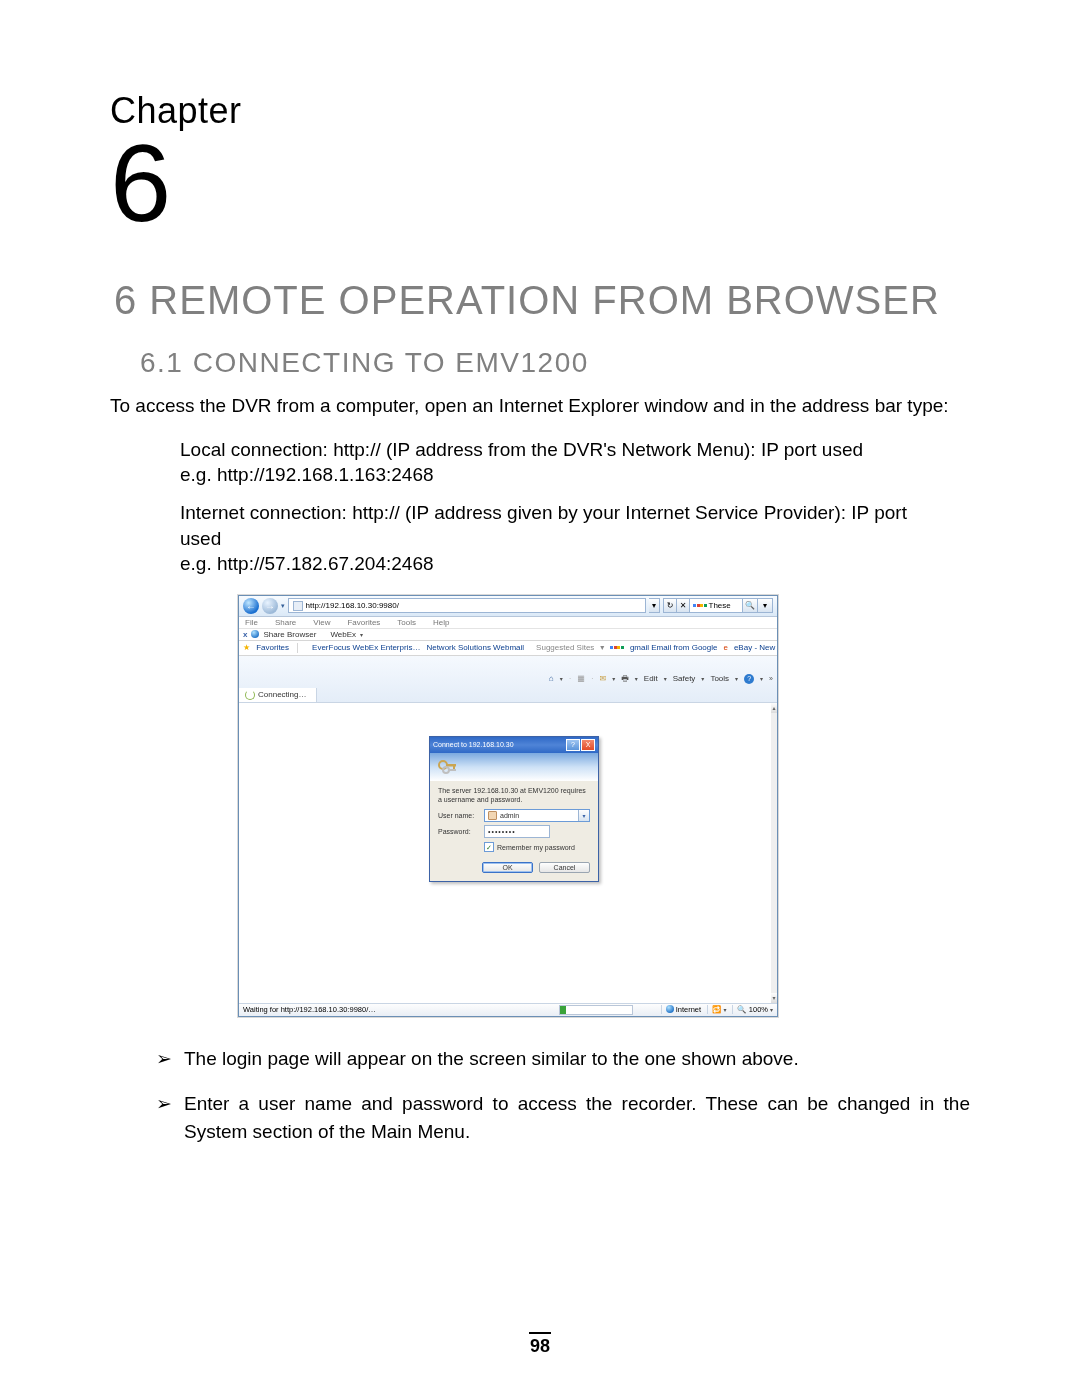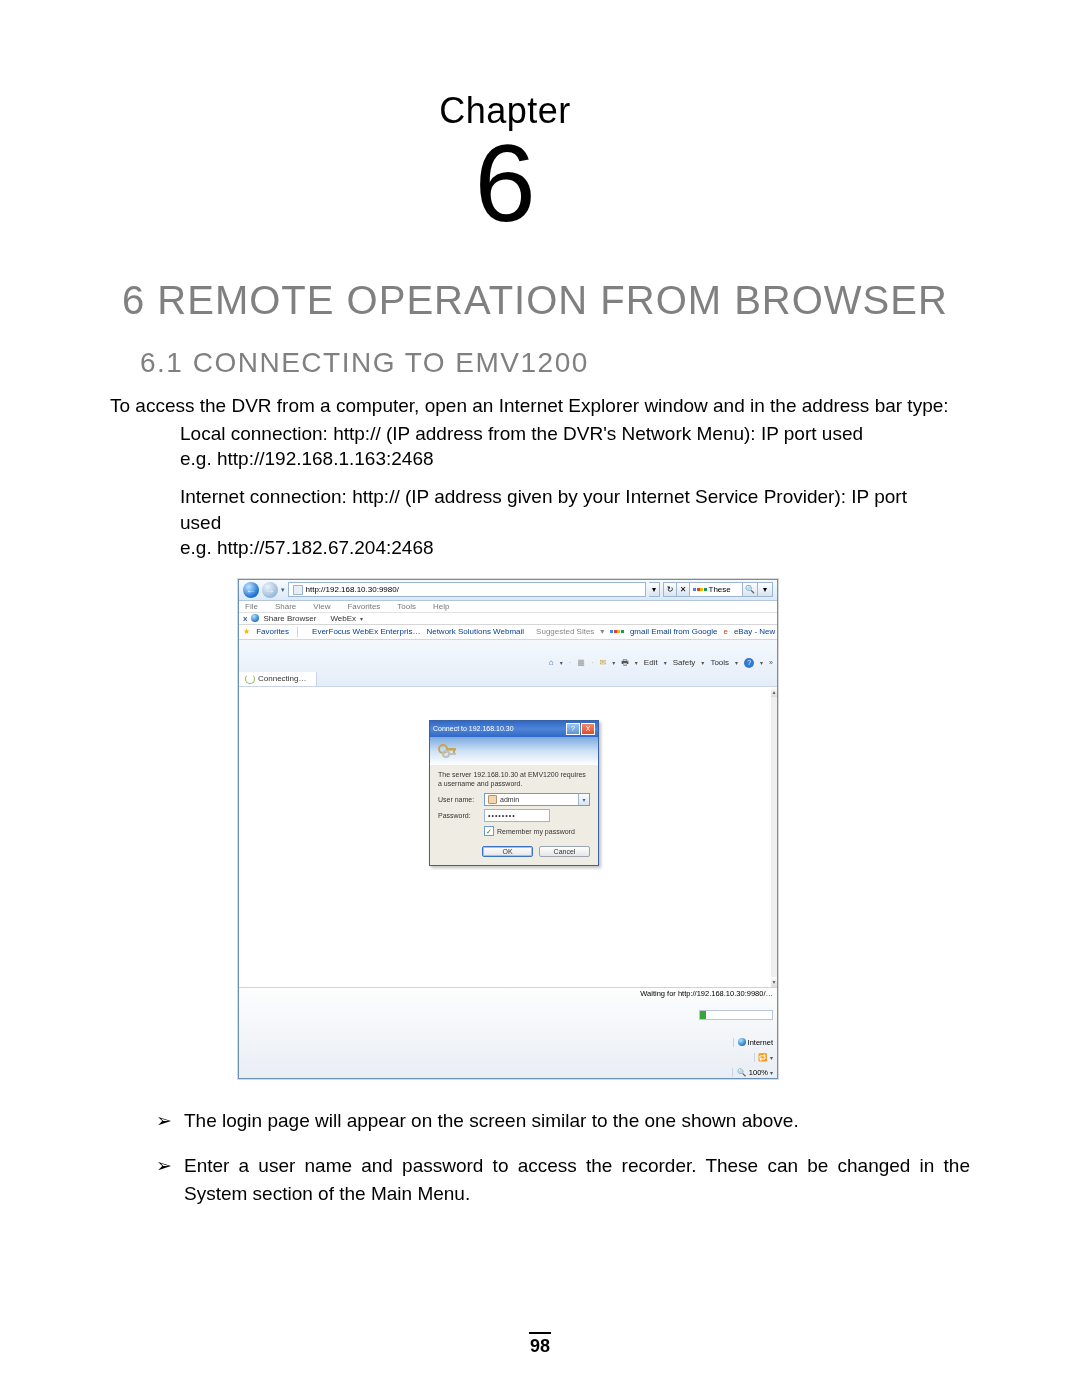--- a/index.html
+++ b/index.html
@@ -8,33 +8,33 @@
   }
   .page {
     box-sizing: border-box;
     width: 1080px; min-height: 1397px;
     padding: 90px 110px 40px 110px;
     position: relative;
     color: #000;
   }
 
   
-  .chapter-block { text-align: center; margin-right: 70px; }
+  .chapter-block { text-align: left; margin-right: 70px; }
   .chapter-label { font-size: 36px; color: #000; letter-spacing: 0.5px; }
   .chapter-num   { font-size: 110px; line-height: 1; color: #000; font-weight: 400; margin-top: -4px;}
 
   .h1 {
     font-size: 40px; letter-spacing: 1px; color: #808080;
-    margin: 40px 0 10px 12px; font-weight: 400;
+    margin: 40px 0 10px 4px; font-weight: 400;
   }
   .h2 {
     font-size: 28px; letter-spacing: 1.5px; color: #808080;
     margin: 24px 0 14px 30px; font-weight: 400;
   }
-  .body-p { font-size: 19px; margin: 10px 0 2px 0; line-height: 1.35; }
+  .body-p { font-size: 19px; margin: 10px 0 18px 0; line-height: 1.35; }
   .indent1 { margin-left: 70px; margin-right: 30px; font-size: 19px; line-height: 1.35; }
   .indent1 + .indent1 { margin-top: 12px; }
 
   .bullets { margin: 24px 0 0 46px; }
   .bullet-row { display: flex; font-size: 19px; line-height: 1.45; margin: 6px 0 18px 0; }
   .bullet-arrow { width: 28px; flex: 0 0 28px; }
   .bullet-text { flex: 1; text-align: justify; }
 
   .page-num {
     position: absolute; left: 0; right: 0; bottom: 40px;
@@ -160,22 +160,22 @@
   .auth-row .fld.combo{border-color:#6c9bd7;}
   .fld .picon{width:7px;height:7px;background:#f2d6b3;border:1px solid #c09060;border-radius:1px;margin-right:3px;}
   .fld .dd{width:10px;height:11px;margin:-1px -3px -1px 2px;border-left:1px solid #9cb5d4;display:flex;align-items:center;justify-content:center;background:linear-gradient(#fefefe,#d8e4f1);color:#3a63a8;font-size:6px;}
   .auth-chk{display:flex;align-items:center;gap:3px;margin:4px 0 2px 46px;}
   .auth-chk .cb{width:8px;height:8px;border:1px solid #6c9bd7;background:#fff;display:inline-flex;align-items:center;justify-content:center;color:#2a7a2a;font-size:7px;line-height:1;}
   .auth-btns{display:flex;justify-content:flex-end;gap:6px;margin-top:10px;}
   .w-btn{min-width:35px;text-align:center;padding:1px 7px;border:1px solid #9aa5b1;background:linear-gradient(#fefefe,#e6e6e6);border-radius:2px;}
   .w-btn.def{border-color:#3a72c8;box-shadow:0 0 0 1px #9ec1ef inset;}
 
   .ie-status{
-    border-top:1px solid #c9d5e4; display:flex;align-items:flex-end; font-size:7.5px;
-    background:linear-gradient(#fdfdfd,#e9eef5); padding:1px 4px; gap:6px;flex-direction:column;
+    border-top:1px solid #c9d5e4; display:flex;align-items:flex-start; font-size:7.5px;
+    background:linear-gradient(#fdfdfd,#e9eef5); padding:1px 4px; gap:6px;
   }
   .ie-status .seg{display:flex;align-items:center;gap:2px;}
   .ie-status .prog{width:72px;height:8px;border:1px solid #b9c6d8;background:#fff;position:relative;}
   .ie-status .prog .fill{position:absolute;left:0;top:0;bottom:0;width:6px;background:#3aa33a;}
   .ie-status .spacer{flex:1}
   .globe{width:8px;height:8px;border-radius:50%;background:radial-gradient(circle at 35% 30%, #aee1ff, #2a7acb 70%);display:inline-block;}
   .zoom-ico{color:#345f98;}
 </style>
 </head>
 <body>

